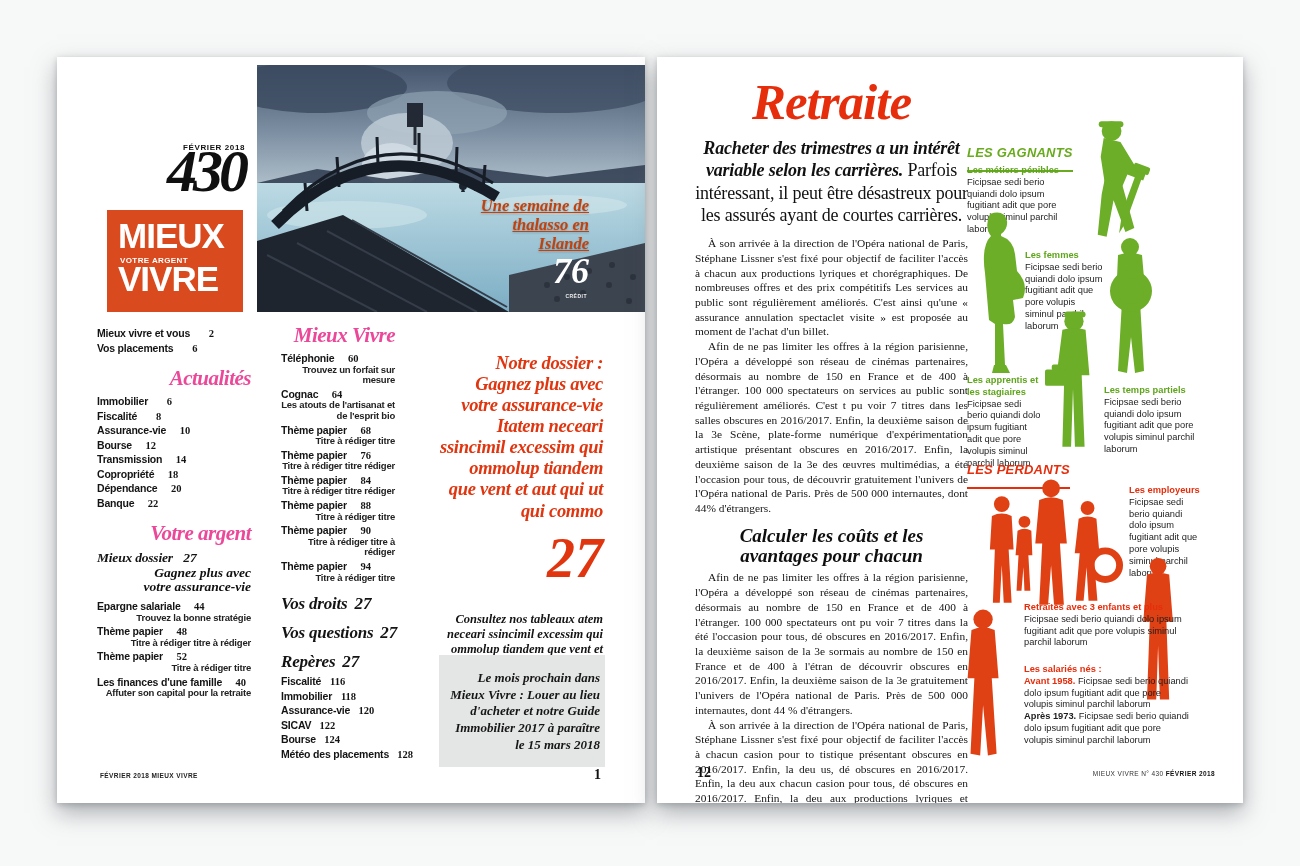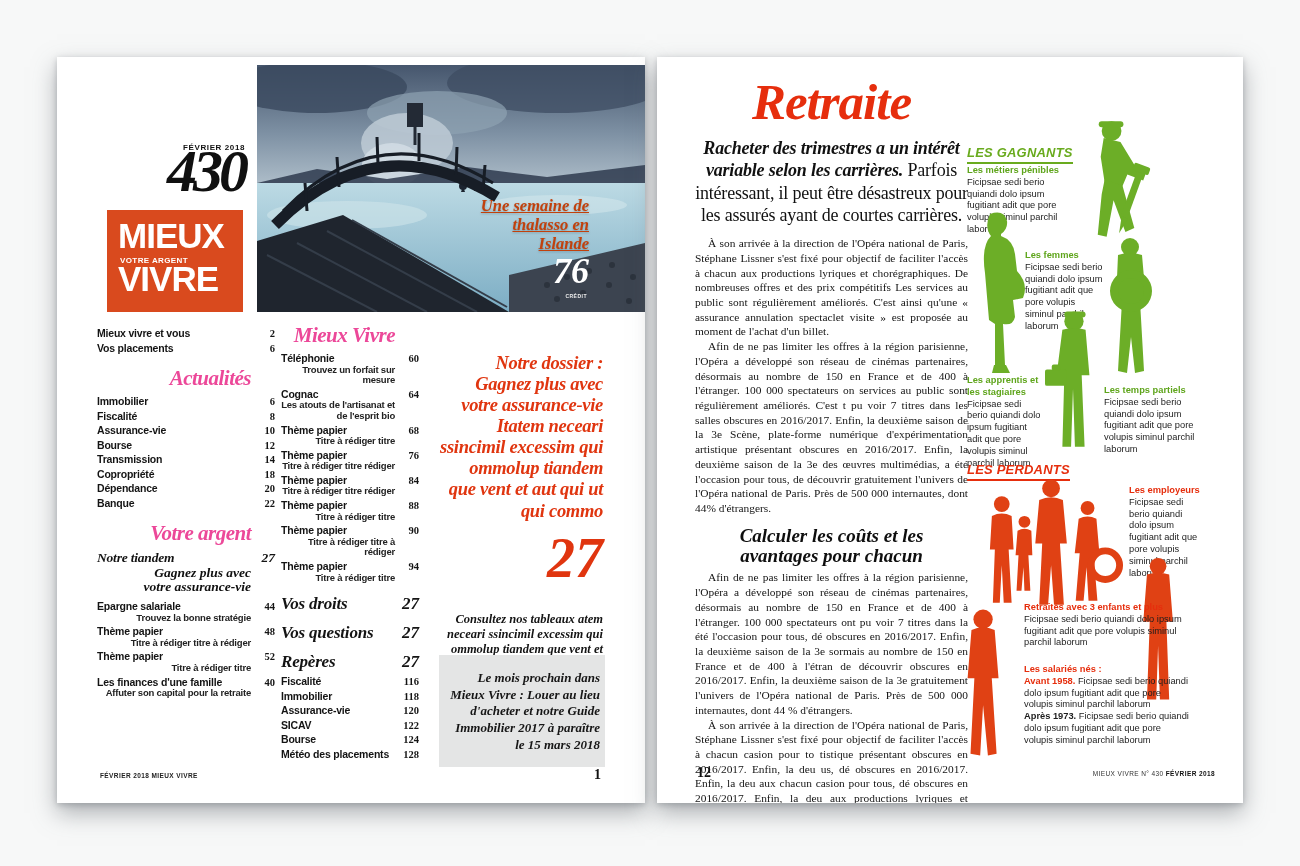--- a/index.html
+++ b/index.html
@@ -25,21 +25,21 @@
   .photo-cap { position:absolute; right:56px; top:132px; width:120px; text-align:right; color:#c2410c;
                font:700 italic 16.5px/1.15 "Liberation Serif",serif; text-shadow:0 1px 2px rgba(0,0,0,.25);text-decoration:underline; }
   .photo-num { position:absolute; right:56px; top:188px; width:120px; text-align:right; color:#fff;
                font:700 italic 36px/1 "Liberation Serif",serif; }
   .photo-credit { position:absolute; right:58px; top:228px; color:#eee; font:700 5px "Liberation Sans",sans-serif; letter-spacing:.5px; }
 
   
   .toc-col { position:absolute; }
   #col1 { left:40px;  top:268px; width:178px; }
   #col2 { left:224px; top:268px; width:138px; }
-  .toc-row { display:flex; justify-content:space-between; align-items:baseline; margin-top:3px; }
+  .toc-row { display:flex; justify-content:flex-start; align-items:baseline; margin-top:3px; }
   .toc-label { text-align:right; font:700 10.5px/1.1 "Liberation Sans",sans-serif; color:#141414; letter-spacing:-.2px; }
   .toc-num { width:24px; text-align:right; font:700 10.5px/1.1 "Liberation Serif",serif; color:#141414; flex:none; }
   .toc-sub { text-align:right; padding-right:24px; font:700 9.5px/1.12 "Liberation Sans",sans-serif; color:#222; letter-spacing:-.2px; }
   .toc-h { text-align:right; padding-right:24px; font:700 italic 21px/1 "Liberation Serif",serif; color:#ec4899;
            margin:14px 0 7px; letter-spacing:-.5px; }
   .toc-feat .toc-label, .toc-feat .toc-num { font:700 italic 13.5px/1.05 "Liberation Serif",serif; }
   .toc-feat-sub { text-align:right; padding-right:24px; font:700 italic 13.5px/1.05 "Liberation Serif",serif; color:#101010; }
   .toc-big { margin-top:12px; }
   .toc-big .toc-label, .toc-big .toc-num { font:700 italic 17px/1 "Liberation Serif",serif; }
 
@@ -63,21 +63,21 @@
   .art-body { margin-top:10px; font:400 11.4px/1.29 "Liberation Serif",serif; color:#141414;
               text-align:justify; hyphens:auto; }
   .art-body p { text-indent:13px; }
   .art-sub { margin:10px 6px 5px; text-align:center; font:700 italic 19px/1.05 "Liberation Serif",serif; color:#0e0e0e; }
   .p2-pagenum { position:absolute; left:40px; bottom:22px; font:700 14px "Liberation Serif",serif; color:#111; }
   .p2-footer { position:absolute; right:28px; bottom:26px; font:400 6.5px "Liberation Sans",sans-serif; letter-spacing:.4px; color:#333; }
   .p2-footer b { font-weight:700; color:#111; }
 
   
   .big-label { position:absolute; display:inline-block; font:700 italic 13px "Liberation Sans",sans-serif;
-               letter-spacing:.2px; padding-bottom:2px; border-bottom:2.5px solid; }
+               letter-spacing:.2px; padding-bottom:10px; border-bottom:2.5px solid; }
   .big-label.green { color:#69ab1e; border-color:#69ab1e; }
   .big-label.red   { color:#e62e0d; border-color:#e62e0d; }
   .cap { position:absolute; font:400 9.3px/1.27 "Liberation Sans",sans-serif; color:#1d1d1d; }
   .cap .t { display:block; font-weight:700; }
   .cap .t.green { color:#5fa51c; }
   .cap .t.red   { color:#e62e0d; }
   .cap b.red { color:#e62e0d; }
   .fig { position:absolute; }
   .fig svg { display:block; width:100%; height:100%; }
   .green-fill { fill:#6cae27; }
@@ -201,21 +201,21 @@
           <span class="toc-label">Dépendance</span>
           <span class="toc-num">20</span>
         </div>
       <div class="toc-row">
           <span class="toc-label">Banque</span>
           <span class="toc-num">22</span>
         </div>
 
       <div class="toc-h">Votre argent</div>
       <div class="toc-row toc-feat">
-          <span class="toc-label">Notre tiandem</span>
+          <span class="toc-label">Mieux dossier</span>
           <span class="toc-num">27</span>
         </div>
       <div class="toc-feat-sub">Gagnez plus avec</div>
       <div class="toc-feat-sub">votre assurance-vie</div>
 
       <div style="margin-top:7px" class="toc-row">
           <span class="toc-label">Epargne salariale</span>
           <span class="toc-num">44</span>
         </div>
       <div class="toc-sub">Trouvez la bonne stratégie</div>

